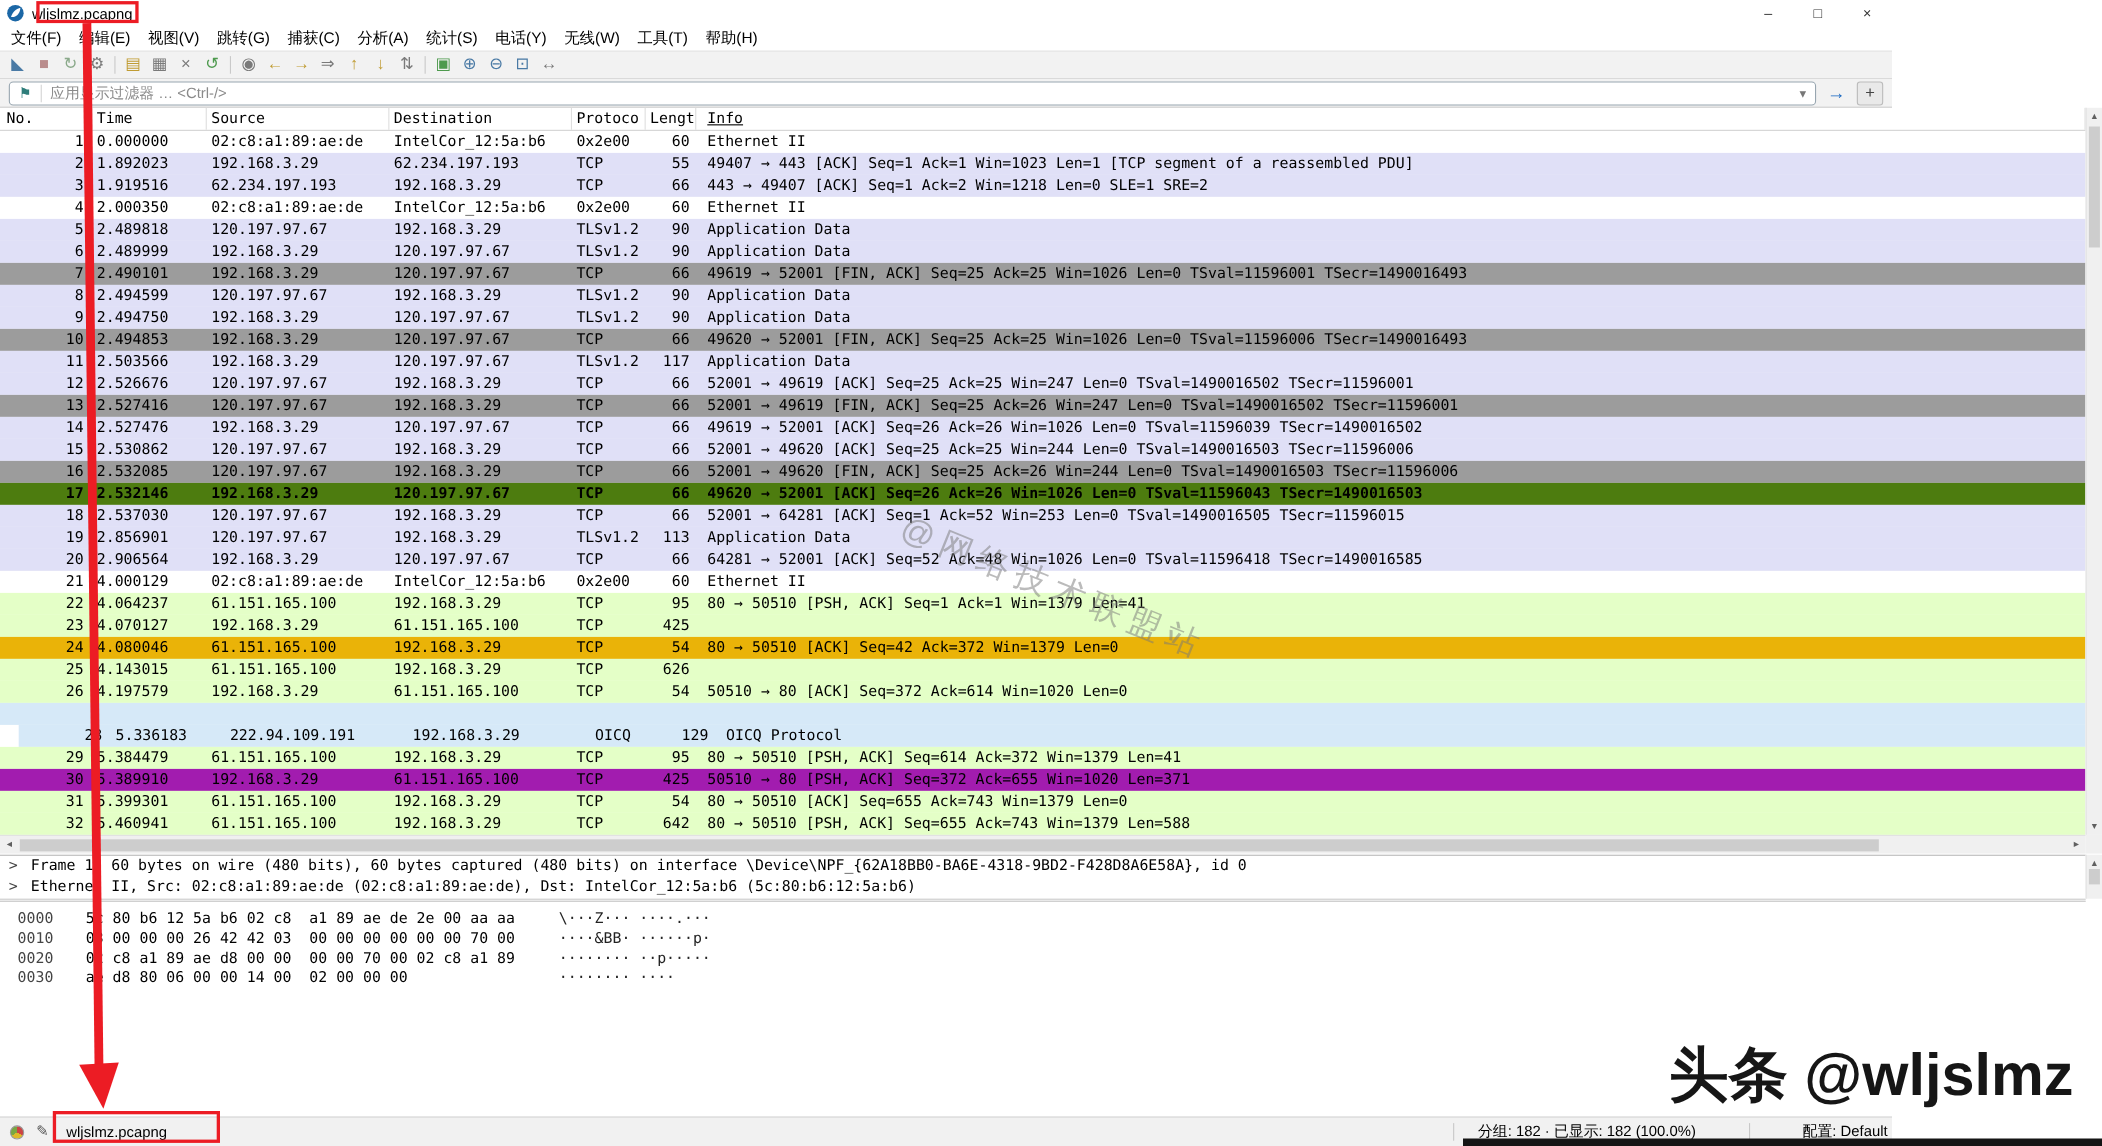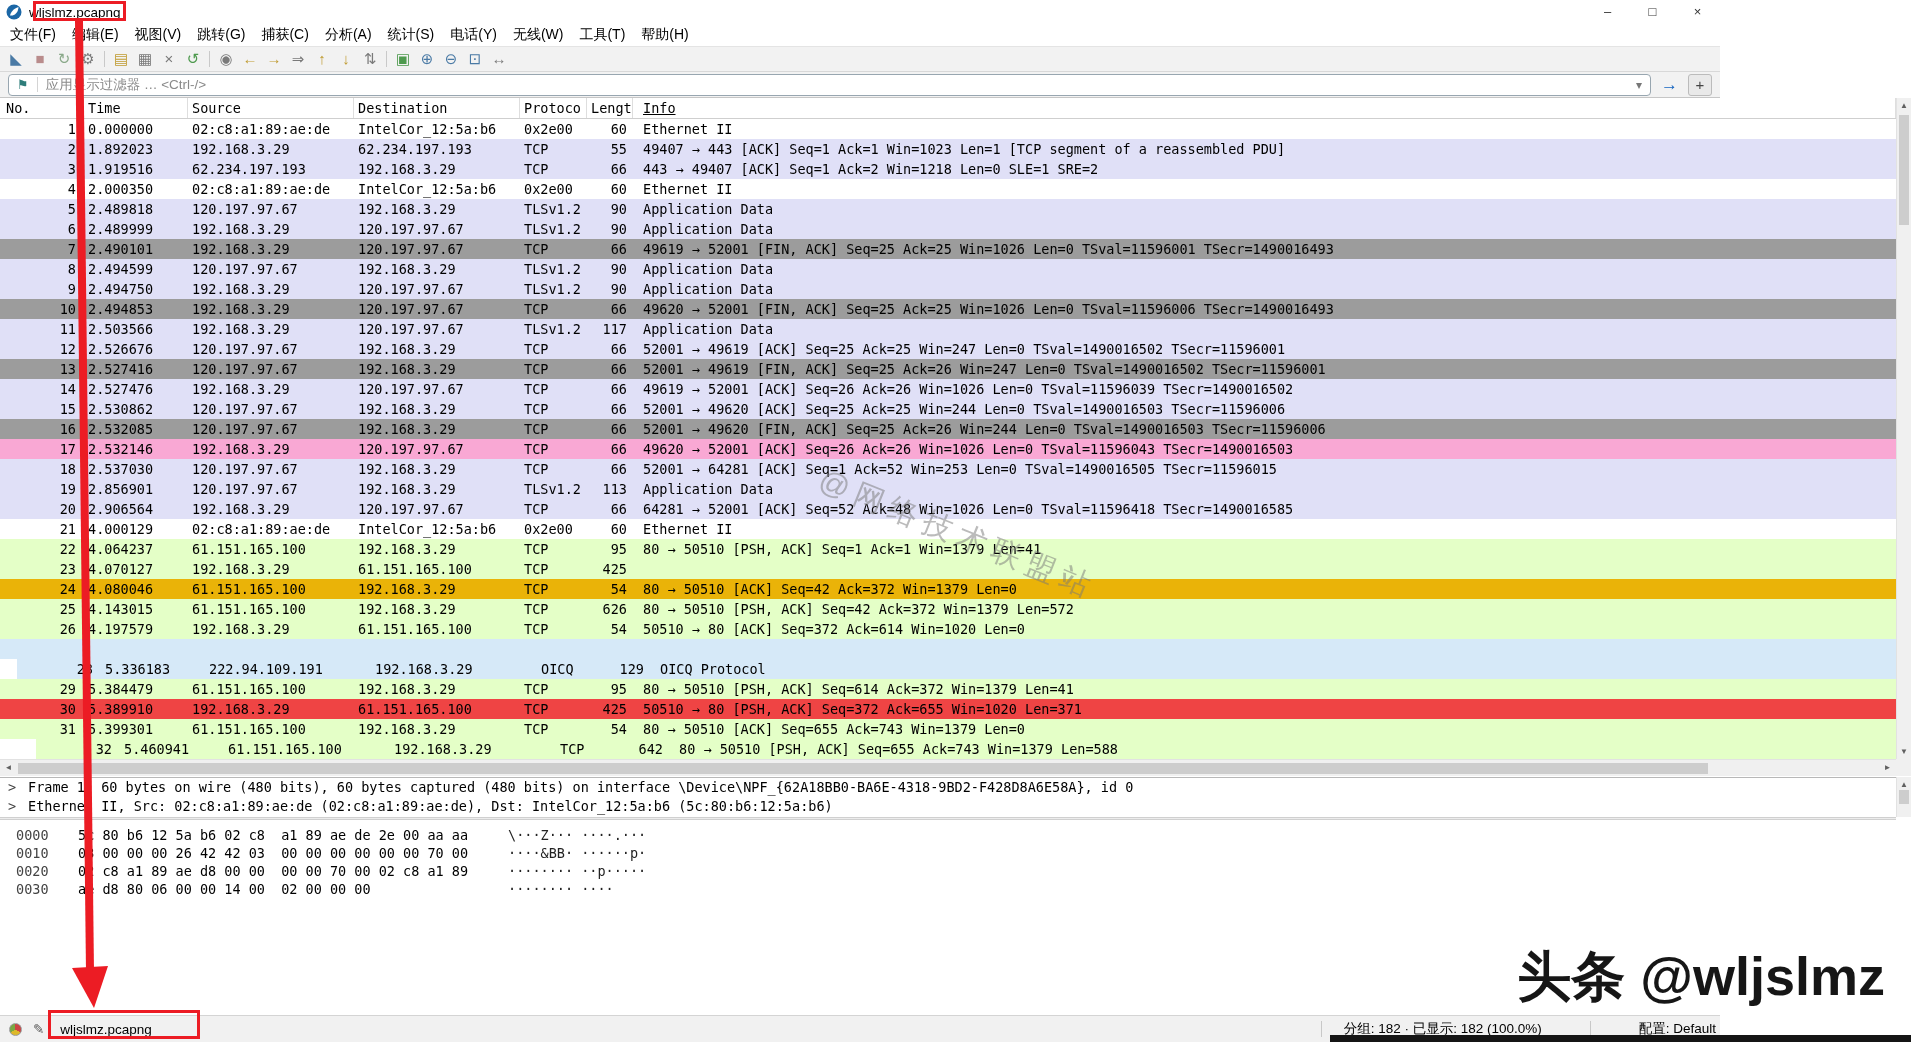--- a/index.html
+++ b/index.html
@@ -313,21 +313,21 @@
       </div>
       <div class="prow" style="background: rgb(156, 156, 156);">
         <span class="cell c0">16</span>
         <span class="cell c1">2.532085</span>
         <span class="cell c2">120.197.97.67</span>
         <span class="cell c3">192.168.3.29</span>
         <span class="cell c4">TCP</span>
         <span class="cell c5">66</span>
         <span class="cell c6">52001 → 49620 [FIN, ACK] Seq=25 Ack=26 Win=244 Len=0 TSval=1490016503 TSecr=11596006</span>
       </div>
-      <div class="prow" style="background: #f9a8d4;">
+      <div class="prow" style="background: #4d7c0f; font-weight: bold;">
         <span class="cell c0">17</span>
         <span class="cell c1">2.532146</span>
         <span class="cell c2">192.168.3.29</span>
         <span class="cell c3">120.197.97.67</span>
         <span class="cell c4">TCP</span>
         <span class="cell c5">66</span>
         <span class="cell c6">49620 → 52001 [ACK] Seq=26 Ack=26 Win=1026 Len=0 TSval=11596043 TSecr=1490016503</span>
       </div>
       <div class="prow" style="background: rgb(224, 224, 247);">
         <span class="cell c0">18</span>
@@ -391,21 +391,20 @@
         <span class="cell c5">54</span>
         <span class="cell c6">80 → 50510 [ACK] Seq=42 Ack=372 Win=1379 Len=0</span>
       </div>
       <div class="prow" style="background: rgb(228, 255, 199);">
         <span class="cell c0">25</span>
         <span class="cell c1">4.143015</span>
         <span class="cell c2">61.151.165.100</span>
         <span class="cell c3">192.168.3.29</span>
         <span class="cell c4">TCP</span>
         <span class="cell c5">626</span>
-        <span class="cell c6">80 → 50510 [PSH, ACK] Seq=42 Ack=372 Win=1379 Len=572</span>
       </div>
       <div class="prow" style="background: rgb(228, 255, 199);">
         <span class="cell c0">26</span>
         <span class="cell c1">4.197579</span>
         <span class="cell c2">192.168.3.29</span>
         <span class="cell c3">61.151.165.100</span>
         <span class="cell c4">TCP</span>
         <span class="cell c5">54</span>
         <span class="cell c6">50510 → 80 [ACK] Seq=372 Ack=614 Win=1020 Len=0</span>
       </div>
@@ -429,39 +428,39 @@
       </div>
       <div class="prow" style="background: rgb(228, 255, 199);">
         <span class="cell c0">29</span>
         <span class="cell c1">5.384479</span>
         <span class="cell c2">61.151.165.100</span>
         <span class="cell c3">192.168.3.29</span>
         <span class="cell c4">TCP</span>
         <span class="cell c5">95</span>
         <span class="cell c6">80 → 50510 [PSH, ACK] Seq=614 Ack=372 Win=1379 Len=41</span>
       </div>
-      <div class="prow" style="background: #ef4444; justify-content: space-between;">
+      <div class="prow" style="background: #a21caf; justify-content: space-between;">
         <span class="cell c0">30</span>
         <span class="cell c1">5.389910</span>
         <span class="cell c2">192.168.3.29</span>
         <span class="cell c3">61.151.165.100</span>
         <span class="cell c4">TCP</span>
         <span class="cell c5">425</span>
         <span class="cell c6">50510 → 80 [PSH, ACK] Seq=372 Ack=655 Win=1020 Len=371</span>
       </div>
       <div class="prow" style="background: rgb(228, 255, 199);">
         <span class="cell c0">31</span>
         <span class="cell c1">5.399301</span>
         <span class="cell c2">61.151.165.100</span>
         <span class="cell c3">192.168.3.29</span>
         <span class="cell c4">TCP</span>
         <span class="cell c5">54</span>
         <span class="cell c6">80 → 50510 [ACK] Seq=655 Ack=743 Win=1379 Len=0</span>
       </div>
-      <div class="prow" style="background: rgb(228, 255, 199); margin-left: 36px;">
+      <div class="prow" style="background: rgb(228, 255, 199);">
         <span class="cell c0">32</span>
         <span class="cell c1">5.460941</span>
         <span class="cell c2">61.151.165.100</span>
         <span class="cell c3">192.168.3.29</span>
         <span class="cell c4">TCP</span>
         <span class="cell c5">642</span>
         <span class="cell c6">80 → 50510 [PSH, ACK] Seq=655 Ack=743 Win=1379 Len=588</span>
       </div>
     </div>
 

